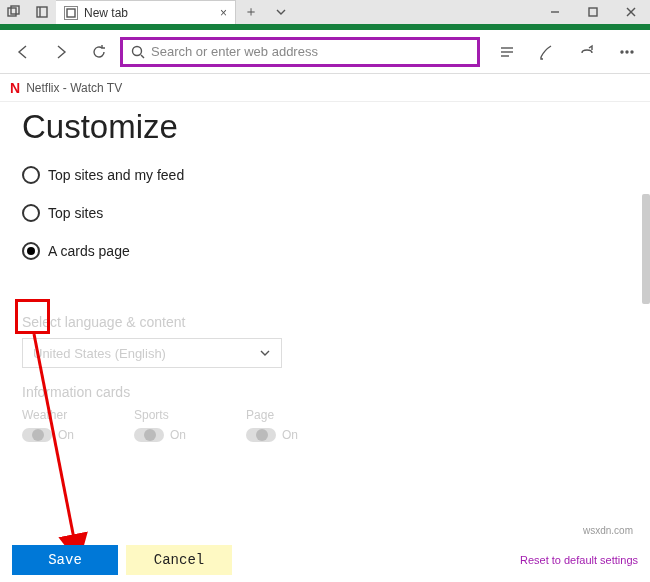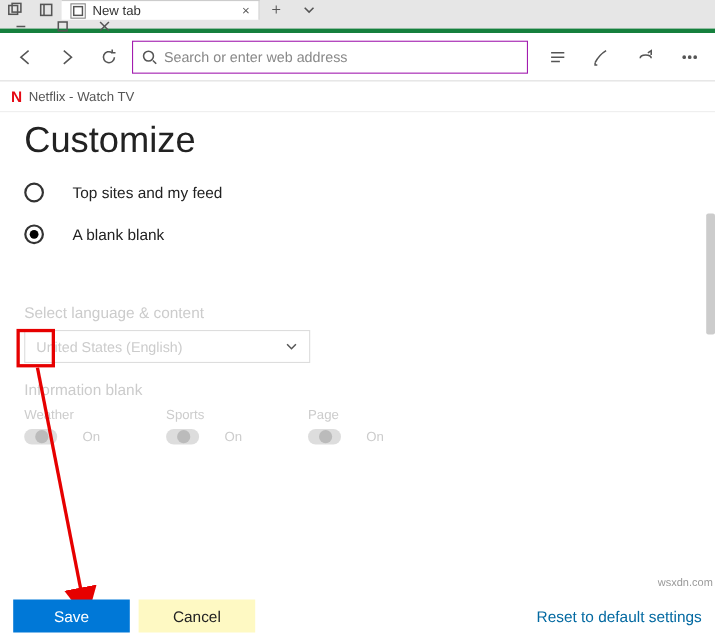--- a/index.html
+++ b/index.html
@@ -1,74 +1,74 @@
 <!DOCTYPE html>
 <html><head>
 <meta charset="utf-8">
 <style>
   * { box-sizing: border-box; margin: 0; padding: 0; font-family: "Segoe UI", Arial, sans-serif; }
   body { width: 650px; height: 582px; background: #fff; overflow: hidden; position: relative; }
 
   
-  .titlebar { display: flex; align-items: stretch; height: 30px; background: #e6e6e6; border-bottom: 4px solid #15803d; flex-direction: column; }
+  .titlebar { display: flex; align-items: stretch; height: 30px; background: #e6e6e6; border-bottom: 6px solid #15803d; }
   .tb-left { display: flex; }
   .tb-icon { width: 28px; display:flex; align-items:center; justify-content:center; color:#333; }
   .tab { display:flex; align-items:center; background:#fff; border-top:1px solid #ccc; border-right:1px solid #ccc; height:100%; padding:0 8px; gap:6px; min-width:180px; position:relative; }
   .tab-favicon { width:14px; height:14px; border:1px solid #888; display:flex; align-items:center; justify-content:center; font-size:9px; color:#555;}
   .tab-title { font-size:12px; color:#333; flex:1; }
   .tab-close { font-size:12px; color:#555; cursor:pointer; }
   .tab-aux { display:flex; }
   .newtab-btn, .tabs-dd { width:30px; display:flex; align-items:center; justify-content:center; font-size:14px; color:#555; }
   .tb-spacer { flex:1; }
   .win-controls { display:flex; }
   .win-btn { width:38px; display:flex; align-items:center; justify-content:center; }
 
   
   .toolbar { display:flex; align-items:center; height:44px; background:#fff; border-bottom:1px solid #ddd; padding:0 6px; gap:4px; }
   .nav-btn { width:34px; height:34px; display:flex; align-items:center; justify-content:center; color:#444; }
-  .addr { flex:1; height:30px; border:1px solid #a21caf; background:#fff; display:flex; align-items:center; padding:0 8px; gap:6px; color:#888; font-size:13px; }
+  .addr { flex:1; height:30px; border:3px solid #a21caf; background:#fff; display:flex; align-items:center; padding:0 8px; gap:6px; color:#888; font-size:13px; }
   .addr svg { flex-shrink:0; }
   .tool-right { display:flex; gap:6px; margin-left:6px; }
 
   
   .page { position:relative; padding:0; height:calc(582px - 30px - 44px); overflow:hidden; }
   .bookmark-bar { height:28px; display:flex; align-items:center; padding-left:10px; gap:6px; border-bottom:1px solid #eee; font-size:12px; color:#555;}
   .n-logo { color:#e50914; font-weight:bold; font-size:14px; }
 
   .content { padding:6px 22px 0 22px; position:relative; }
   h1 { font-weight:300; font-size:33px; color:#222; margin-bottom:14px; }
   .subhead { font-size:15px; color:#333; margin-bottom:14px; }
-  .radio-row { display:flex; align-items:center; gap:26px; height:30px; margin-bottom:8px; position:relative; }
+  .radio-row { display:flex; align-items:center; gap:8px; height:30px; margin-bottom:8px; position:relative; }
   .radio { width:18px; height:18px; border:2px solid #333; border-radius:50%; display:flex; align-items:center; justify-content:center; }
   .radio.selected::after { content:""; width:8px; height:8px; background:#000; border-radius:50%; }
   .radio-label { font-size:14px; color:#222; }
   .highlight-box { position:absolute; border:3px solid #e60000; pointer-events:none; }
   .hb1 { left:15px; top:225px; width:35px; height:35px; }
 
   .section-disabled { color:#ccc;margin-top:48px; }
   .sec-title { font-size:14px; margin-top:16px; margin-bottom:8px; }
   .combo { width:260px; height:30px; border:1px solid #ddd; display:flex; align-items:center; justify-content:space-between; padding:0 10px; font-size:13px; color:#ccc; }
   .cards-row { display:flex; gap:60px; margin-top:8px; }
   .card-col { display:flex; flex-direction:column; gap:6px; }
-  .toggle-row { display:flex; align-items:center; gap:23px; }
+  .toggle-row { display:flex; align-items:center; gap:6px; }
   .toggle { width:30px; height:14px; background:#ddd; border-radius:7px; position:relative; }
   .toggle::after { content:""; position:absolute; width:12px; height:12px; background:#bbb; border-radius:50%; top:1px; left:10px; }
   .toggle-label { font-size:12px; color:#ccc; }
 
   
   .actions { position:absolute; bottom:0; left:0; right:0; height:44px; display:flex; align-items:center; padding:0 12px; }
-  .btn { width:106px; height:30px; display:flex; align-items:center; justify-content:center; font-size:14px; }
+  .btn { width:106px; height:30px; display:flex; align-items:center; justify-content:center; font-size:14px;font-family:Liberation Mono, monospace; }
   .btn-primary { background:#0078d7; color:#fff; }
   .btn-secondary { background:#fef9c3; color:#222; margin-left:8px; }
-  .reset-link { margin-left:auto; font-size:14px; color:#0369a1; }
+  .reset-link { margin-left:auto; font-size:11px; color:#a21caf; }
 
   
   .arrow { position:absolute; left:28px; top:260px; pointer-events:none; }
 
-  .watermark { position:absolute; right:2px; bottom:46px; font-size:10px; color:#999; }
+  .watermark { position:absolute; right:17px; bottom:46px; font-size:10px; color:#999; }
 
   .scrollbar-thumb { position:absolute; right:0; top:120px; width:8px; height:110px; background:#ccc; border-radius:2px; }
 
   svg { stroke:#555; stroke-width:1.4; fill:none; }
 </style>
 </head>
 <body>
 
 <div class="titlebar">
   <div class="tb-left">
@@ -185,34 +185,38 @@
   </div>
 
   <div class="content">
     <h1>Customize</h1>
 
     <div class="radio-row">
       <div class="radio"></div>
       <span class="radio-label">Top sites and my feed</span>
     </div>
     <div class="radio-row">
+      <div class="radio"></div>
+      <span class="radio-label">Top sites</span>
+    </div>
+    <div class="radio-row">
       <div class="radio selected"></div>
-      <span class="radio-label">A blank blank</span>
+      <span class="radio-label">A cards page</span>
     </div>
 
     <div class="section-disabled">
       <div class="sec-title">Select language &amp; content</div>
       <div class="combo">
         <span>United States (English)</span>
         <svg width="12" height="12">
             <path d="M2 4 L6 8 L10 4"></path>
           </svg>
       </div>
 
-      <div class="sec-title">Information blank</div>
+      <div class="sec-title">Information cards</div>
       <div class="cards-row">
         <div class="card-col">
           <span class="toggle-label">Weather</span>
           <div class="toggle-row">
             <div class="toggle"></div>
             <span class="toggle-label">On</span>
           </div>
         </div>
         <div class="card-col">
           <span class="toggle-label">Sports</span>

